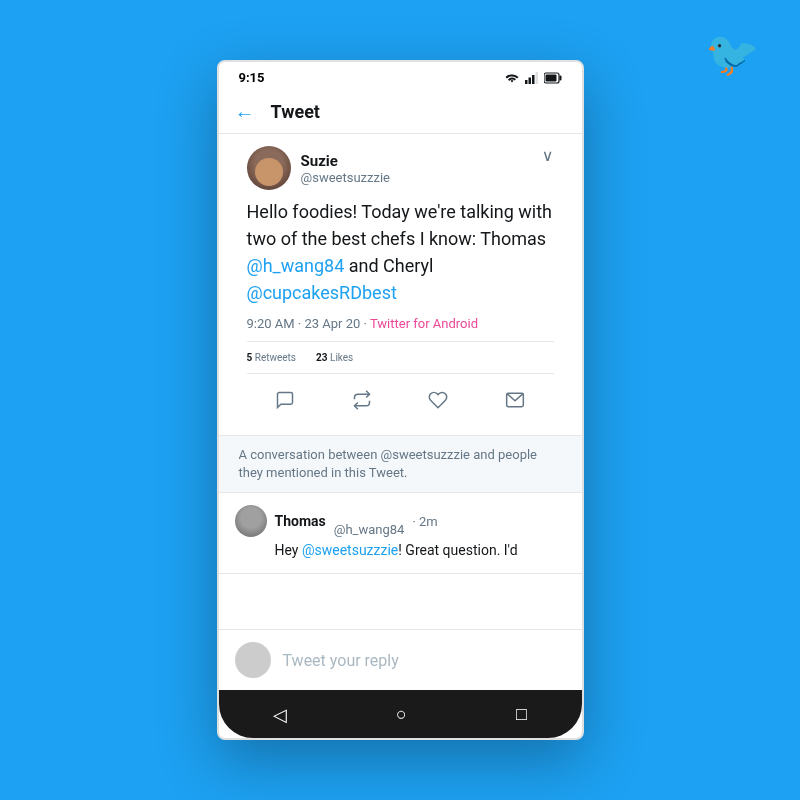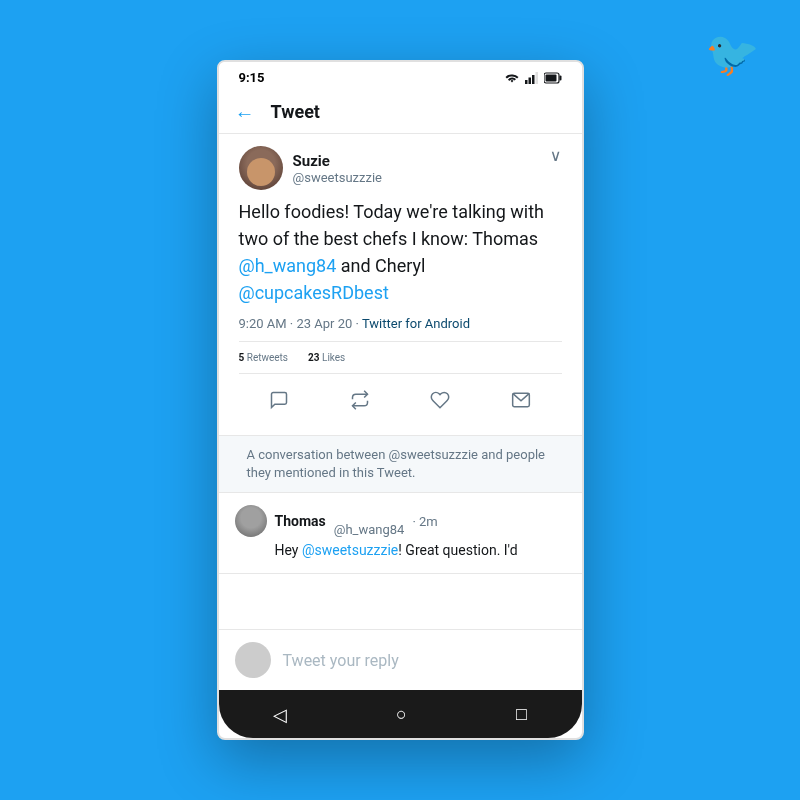--- a/index.html
+++ b/index.html
@@ -62,21 +62,21 @@
     }
     .header-title {
       font-size: 18px;
       font-weight: 700;
       color: #14171a;
     }
 
     
     .tweet-content {
       background: #fff;
-      padding: 12px 20px;
+      padding: 12px 28px;
       border-bottom: 1px solid #e7e7e7;
     }
 
     .tweet-header {
       display: flex;
       align-items: flex-start;
       justify-content: space-between;
       margin-bottom: 8px;
     }
     .tweet-user-row {
@@ -136,21 +136,21 @@
       text-decoration: none;
       margin-top: 16px;
     }
 
     .tweet-meta {
       font-size: 13px;
       color: #657786;
       margin-bottom: 10px;
     }
     .tweet-meta .source-link {
-      color: #0c4a6e;
+      color: #ec4899;
       text-decoration: none;
       text-align: right;
     }
 
     .tweet-stats {
       display: flex;
       gap: 20px;
       padding: 10px 0;
       border-top: 1px solid #e7e7e7;
       border-bottom: 1px solid #e7e7e7;
@@ -173,21 +173,21 @@
     .action-btn {
       color: #657786;
       font-size: 20px;
       cursor: pointer;
       padding: 4px 10px;
     }
 
     
     .conversation-notice {
       background: #f5f8fa;
-      padding: 10px 28px;
+      padding: 10px 20px;
       font-size: 13px;
       color: #657786;
       border-bottom: 1px solid #e7e7e7;
       line-height: 1.4;
     }
 
     
     .reply-tweet {
       padding: 12px 16px;
       border-bottom: 1px solid #e7e7e7;

